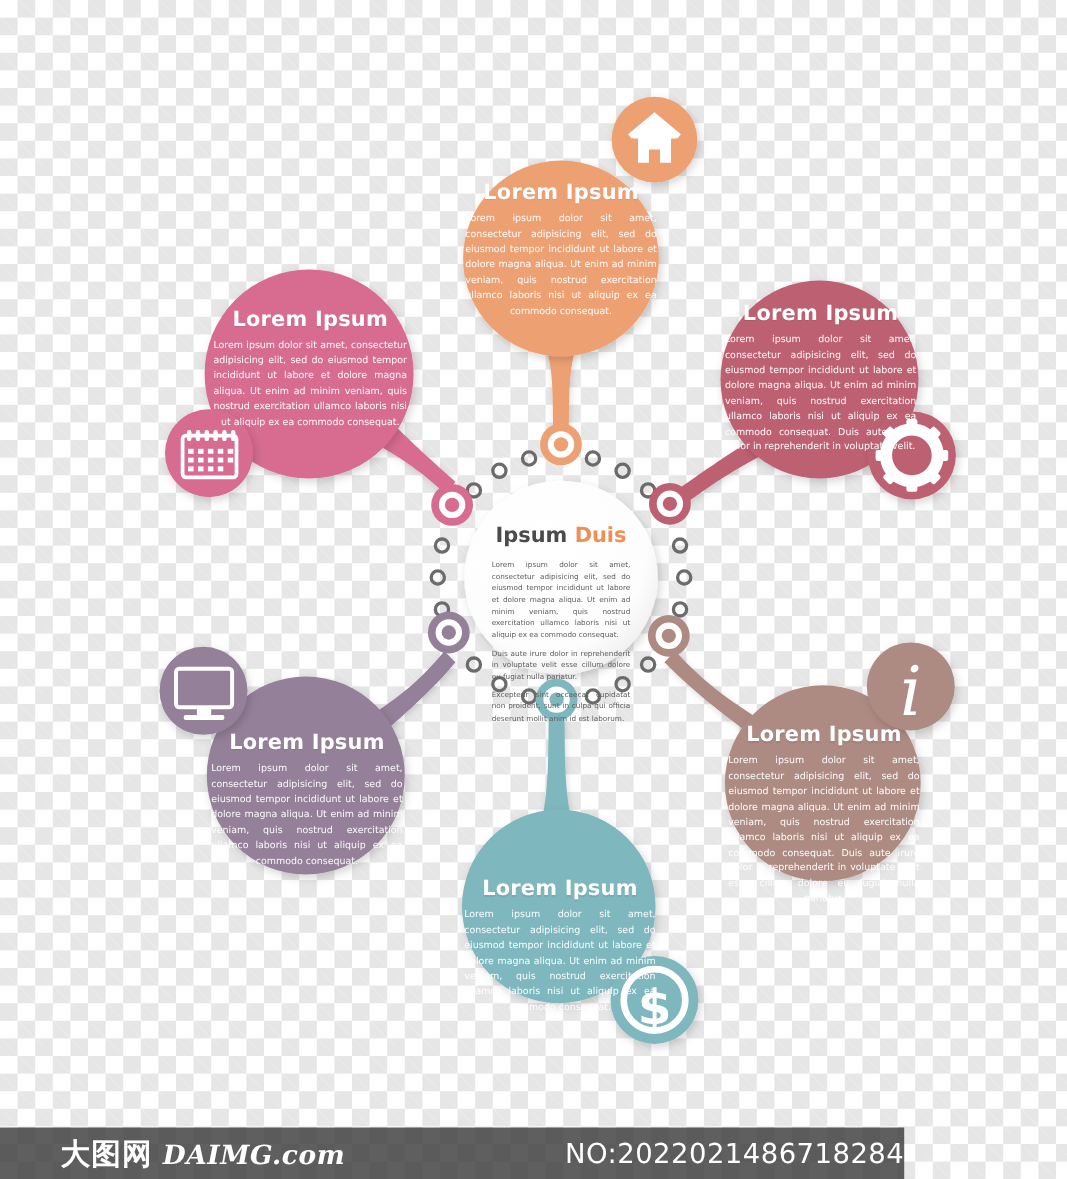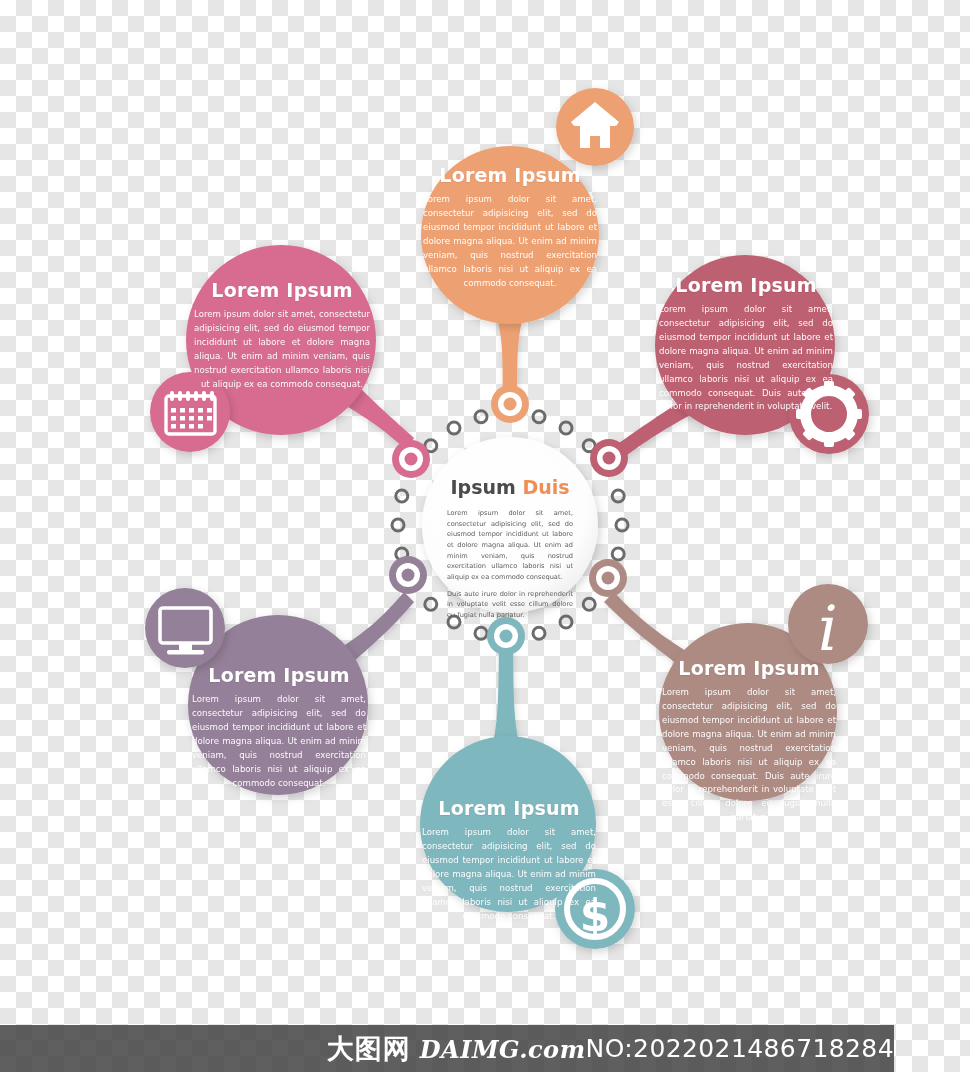--- a/index.html
+++ b/index.html
@@ -26,23 +26,23 @@
   
   #center-card{position:absolute;left:425px;top:440px;width:170px;height:170px;
                pointer-events:none;}
   .c-title{font-size:19px;font-weight:bold;text-align:center;margin:36px 0 10px 0;}
   .c-title .dark{color:#4b4b4b;}
   .c-title .accent{color:#ef8f55;}
   .c-body{font-size:6.6px;line-height:1.62;color:#5d5d5d;text-align:justify;
           padding:0 22px;margin:0 0 6px 0;}
 
   
-  #watermark{position:absolute;left:0;bottom:0;width:894px;height:47px;
+  #watermark{position:absolute;left:0;bottom:0;width:822px;height:47px;
              background:rgba(60,60,60,.82);display:flex;align-items:center;
-             justify-content:flex-end;}
+             justify-content:space-between;}
   #wm-left{display:flex;align-items:baseline;gap:9px;padding-left:55px;color:#fff;}
   .wm-cn{font-size:27px;font-weight:bold;letter-spacing:1px;}
   .wm-en{font-family:"DejaVu Serif","Liberation Serif",serif;font-size:24px;
          font-weight:bold;font-style:italic;letter-spacing:.5px;}
   #wm-no{color:#fff;font-size:25px;letter-spacing:.4px;}
 </style>
 </head>
 <body>
 
 <div id="stage">
@@ -257,20 +257,21 @@
     <div class="b-body">Lorem ipsum dolor sit amet, consectetur adipisicing elit, sed do eiusmod tempor incididunt ut labore et dolore magna aliqua. Ut enim ad minim veniam, quis nostrud exercitation ullamco laboris nisi ut aliquip ex ea commodo consequat.</div>
   </div>
 
   <div id="center-card">
     <div class="c-title">
       <span class="dark">Ipsum</span>
       <span class="accent">Duis</span>
     </div>
     <p class="c-body">Lorem ipsum dolor sit amet, consectetur adipisicing elit, sed do eiusmod tempor incididunt ut labore et dolore magna aliqua. Ut enim ad minim veniam, quis nostrud exercitation ullamco laboris nisi ut aliquip ex ea commodo consequat.</p>
     <p class="c-body">Duis aute irure dolor in reprehenderit in voluptate velit esse cillum dolore eu fugiat nulla pariatur.</p>
+    <p class="c-body">Excepteur sint occaecat cupidatat non proident, sunt in culpa qui officia deserunt mollit anim id est laborum.</p>
   </div>
 
   <div id="watermark">
     <div id="wm-left">
       <span class="wm-cn">大图网</span>
       <span class="wm-en">DAIMG.com</span>
     </div>
     <div id="wm-no">NO:2022021486718284</div>
   </div>
 

